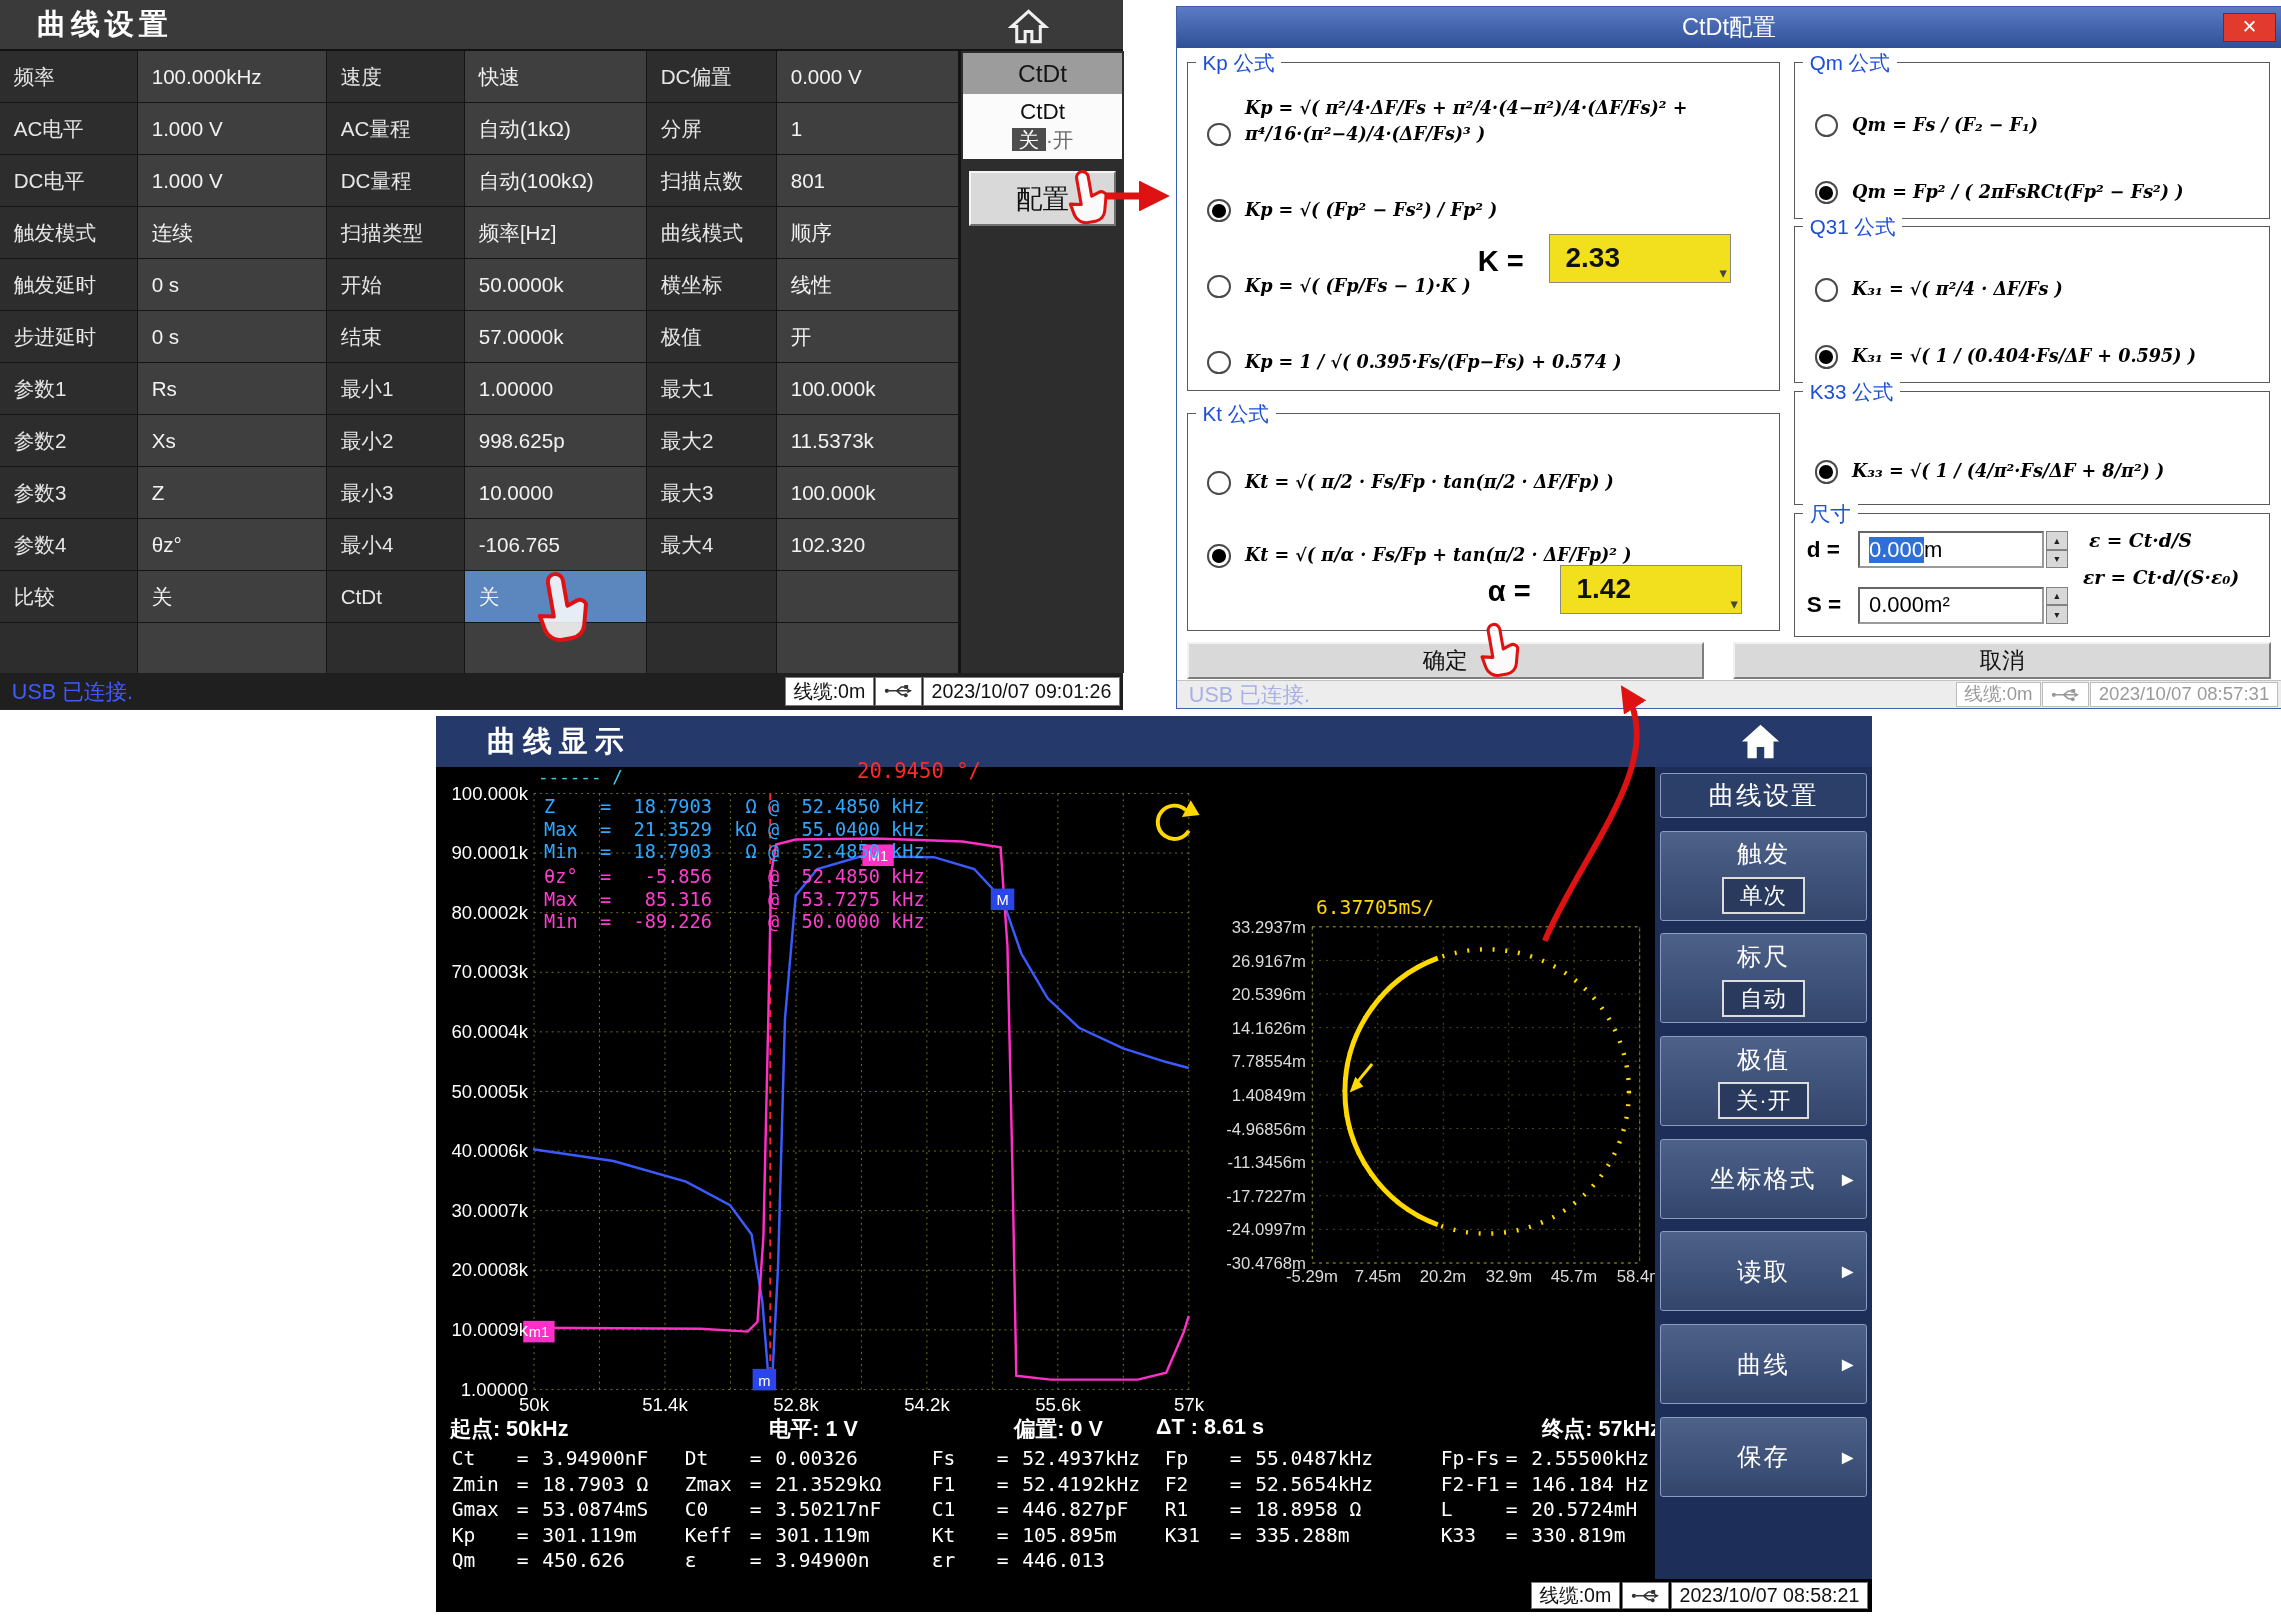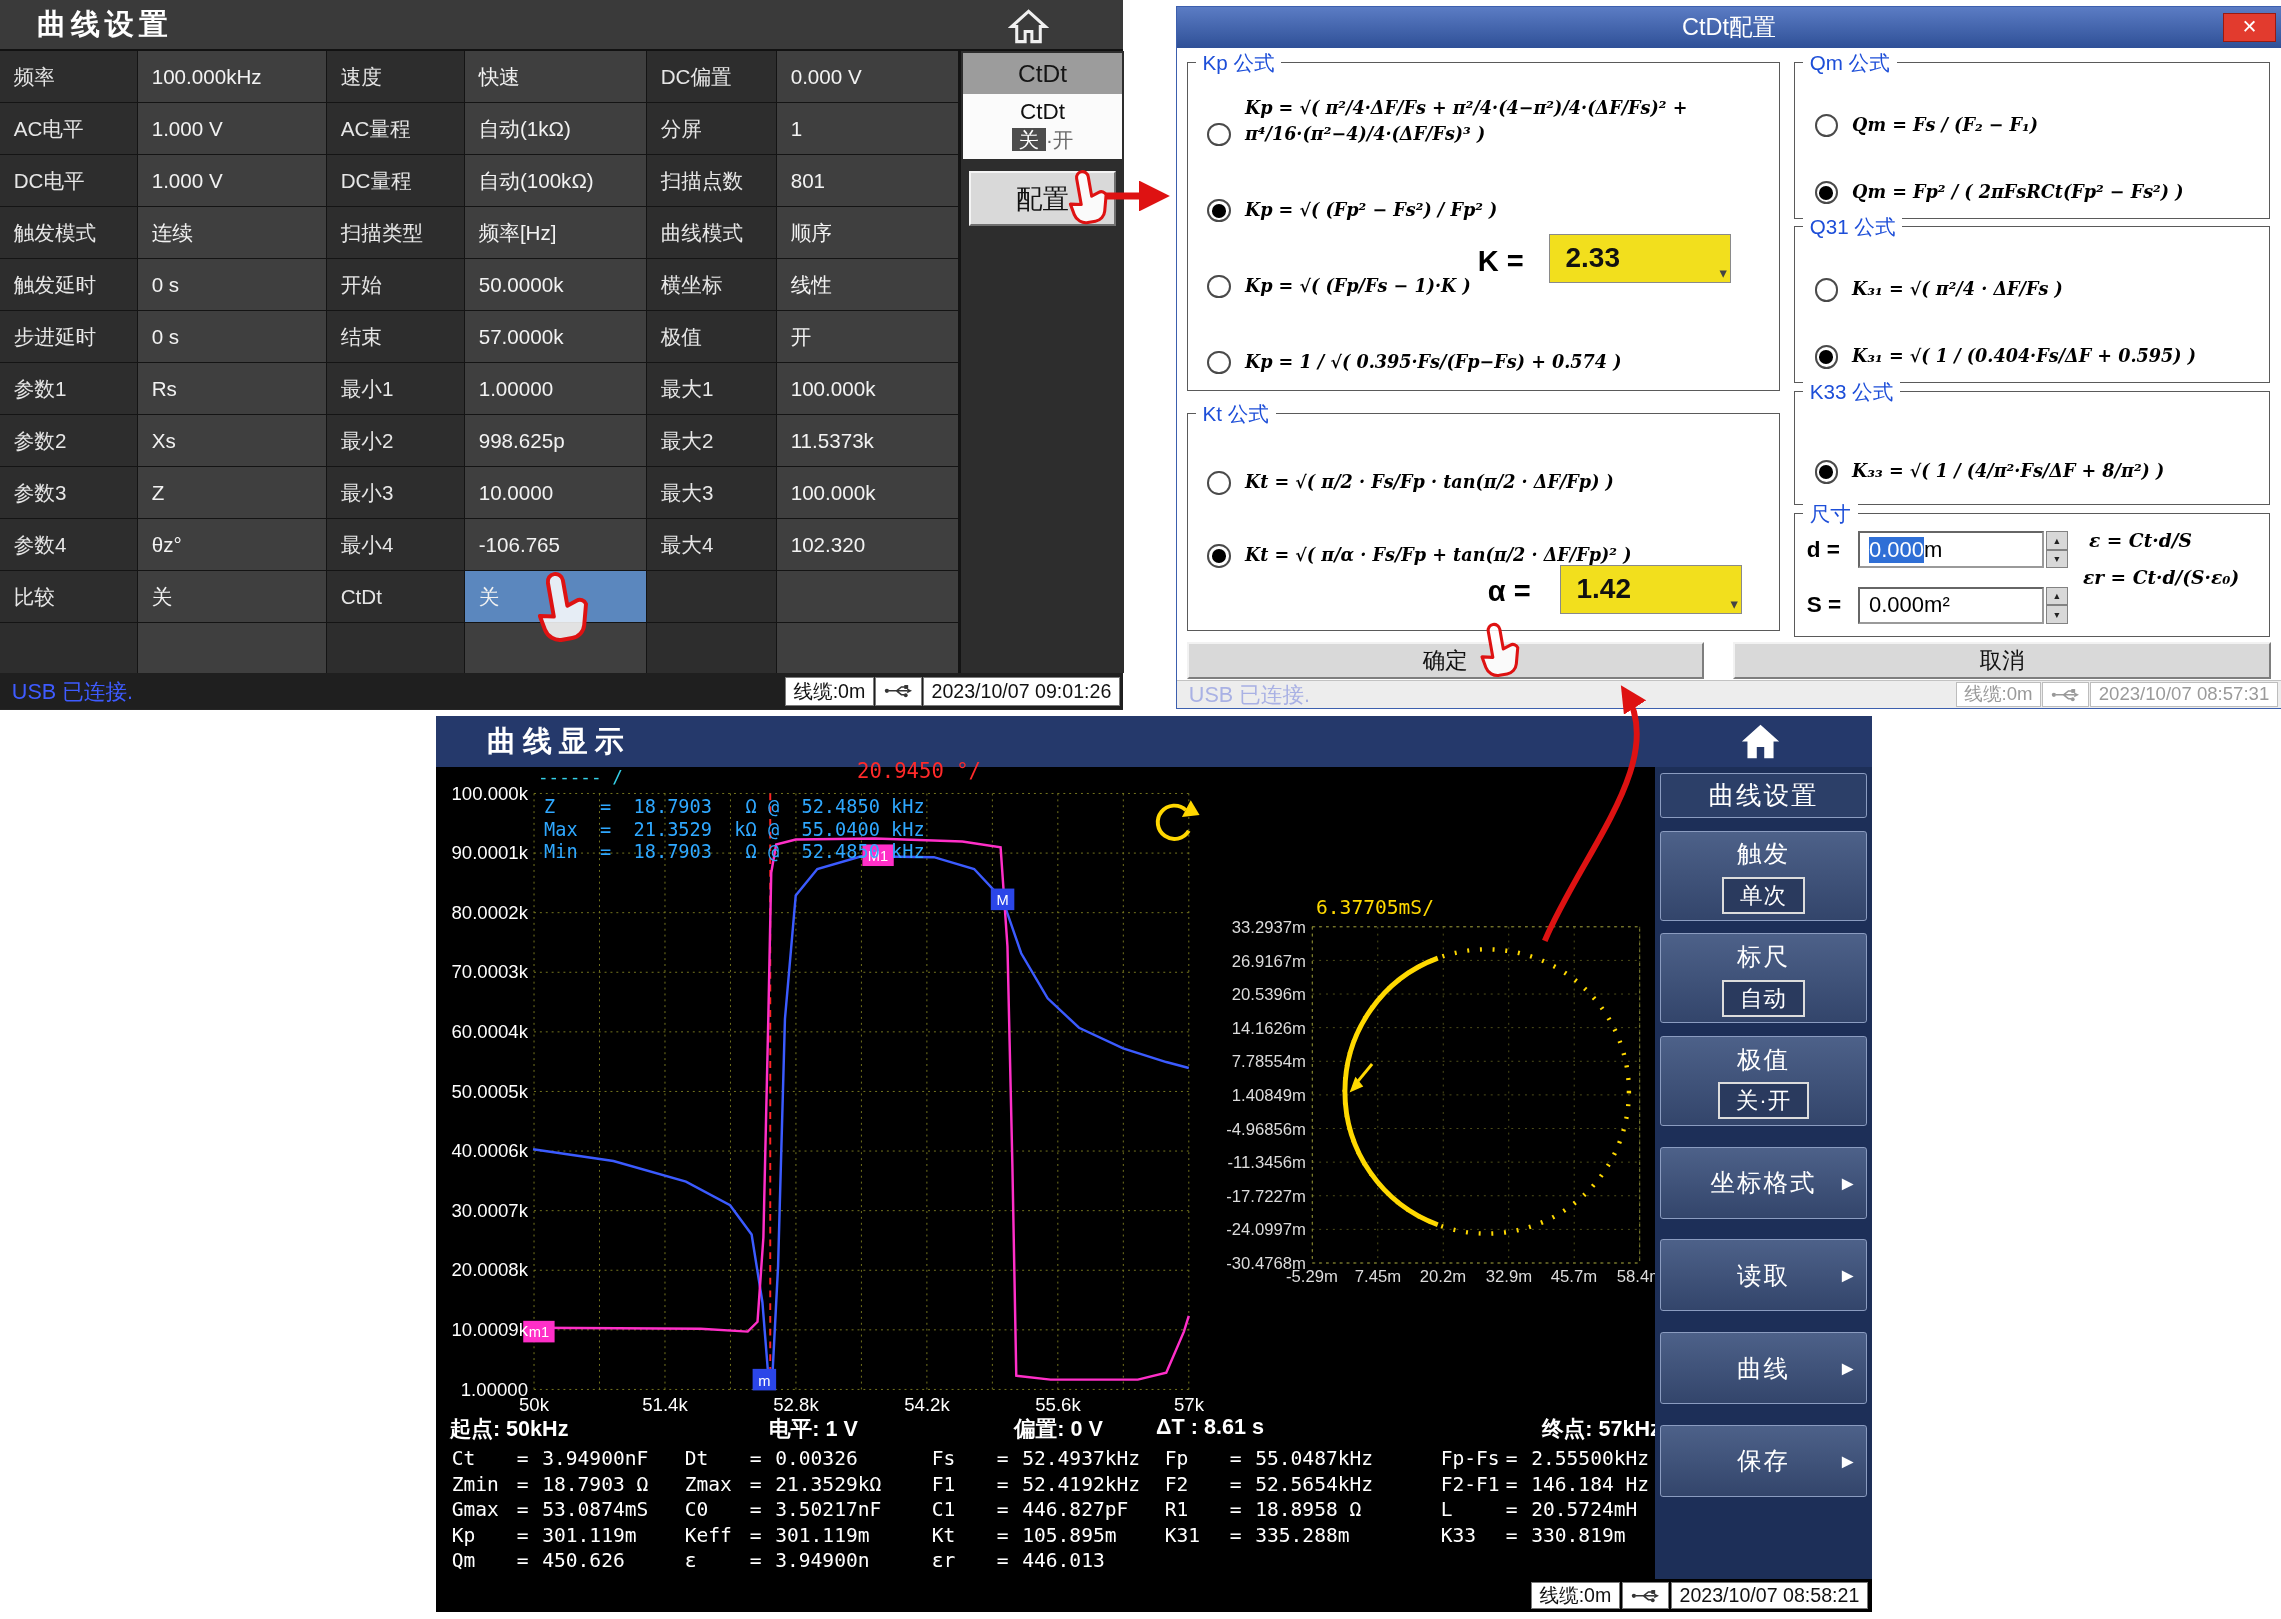--- a/index.html
+++ b/index.html
@@ -78,21 +78,21 @@
   .p3-title{position:absolute;top:0;left:0;width:100%;height:51px;background:#25396b;}
   .p3-title-text{position:absolute;left:51px;top:0;line-height:51px;color:#fff;font-size:29px;font-weight:bold;letter-spacing:6.9px;}
   .p3-main{position:absolute;left:0;top:51px;width:1219px;height:845px;background:#000;}
   .p3-side{position:absolute;left:1219px;top:51px;width:217px;height:812px;background:#1d2f58;display:flex;flex-direction:column;gap:12.7px;padding:5.9px 4.9px;}
   .sbtn{background:linear-gradient(#4d6189,#33456b);border:1px solid #8b9cc0;border-radius:2.9px;color:#fff;display:flex;flex-direction:column;align-items:center;justify-content:center;gap:6.9px;position:relative;cursor:pointer;flex:none;}
   .sbtn-header{height:45px;background:#2c3f68;font-size:25.5px;letter-spacing:2px;}
   .sbtn-header .sbl{font-size:25.5px;}
   .sbtn-toggle{height:90px;}
   .sbl{font-size:24.5px;letter-spacing:2px;}
   .sbv{border:2px solid #dcdcdc;padding:1px 15.7px;font-size:22.5px;color:#fff;background:#2a3a5e;letter-spacing:1px;}
-  .sbtn-menu{height:72px;flex-direction:row;margin-top:8px;}
+  .sbtn-menu{height:80px;flex-direction:row;}
   .sba{position:absolute;right:8.8px;top:50%;transform:translateY(-50%);font-size:19.6px;color:#fff;}
   .overlay{position:absolute;inset:0;pointer-events:none;}
   .ylab{position:absolute;left:0;width:92px;text-align:right;color:#fff;font-size:18.6px;}
   .xlab{position:absolute;color:#fff;font-size:18.6px;transform:translateX(-50%);}
   .c-ylab{position:absolute;left:776px;width:94px;text-align:right;color:#dcdcdc;font-size:16.7px;}
   .c-xlab{position:absolute;color:#dcdcdc;font-size:16.7px;transform:translateX(-50%);}
   .readout{position:absolute;font-family:"DejaVu Sans Mono","Liberation Mono",monospace;font-size:18.6px;line-height:22.5px;white-space:pre;}
   .readout.cyan{color:#2fa8ff;}
   .readout.magenta{color:#ff3ed0;}
   #readout-z{left:108px;top:80px;}
@@ -420,20 +420,21 @@
     </g>
     <circle cx="1072" cy="383" r="145" fill="none" stroke="#ffd900" stroke-width="4.5" stroke-dasharray="2 11"></circle>
     <path d="M 1022 247 A 145 145 0 0 0 1022 519" fill="none" stroke="#ffd900" stroke-width="5"></path>
     <path d="M 955 355 L 936 378" stroke="#ffd900" stroke-width="3" fill="none"></path>
     <polygon points="932,384 946,378 938,368" fill="#ffd900"></polygon>
   </svg>
 
   <div class="scale-cyan">------ /</div>
   <div class="scale-red">20.9450 °/</div>
   <div class="readout cyan" id="readout-z"><div>Z    =  18.7903   Ω @  52.4850 kHz</div><div>Max  =  21.3529  kΩ @  55.0400 kHz</div><div>Min  =  18.7903   Ω @  52.4850 kHz</div></div>
+  <div class="readout magenta" id="readout-theta"><div>θz°  =   -5.856     @  52.4850 kHz</div><div>Max  =   85.316     @  53.7275 kHz</div><div>Min  =  -89.226     @  50.0000 kHz</div></div>
   <div class="scale-yellow">6.37705mS/</div>
   <div class="overlay">
       <div class="ylab" style="top: 67px;">100.000k</div>
       <div class="ylab" style="top: 126px;">90.0001k</div>
       <div class="ylab" style="top: 186px;">80.0002k</div>
       <div class="ylab" style="top: 245px;">70.0003k</div>
       <div class="ylab" style="top: 305px;">60.0004k</div>
       <div class="ylab" style="top: 365px;">50.0005k</div>
       <div class="ylab" style="top: 424px;">40.0006k</div>
       <div class="ylab" style="top: 484px;">30.0007k</div>

